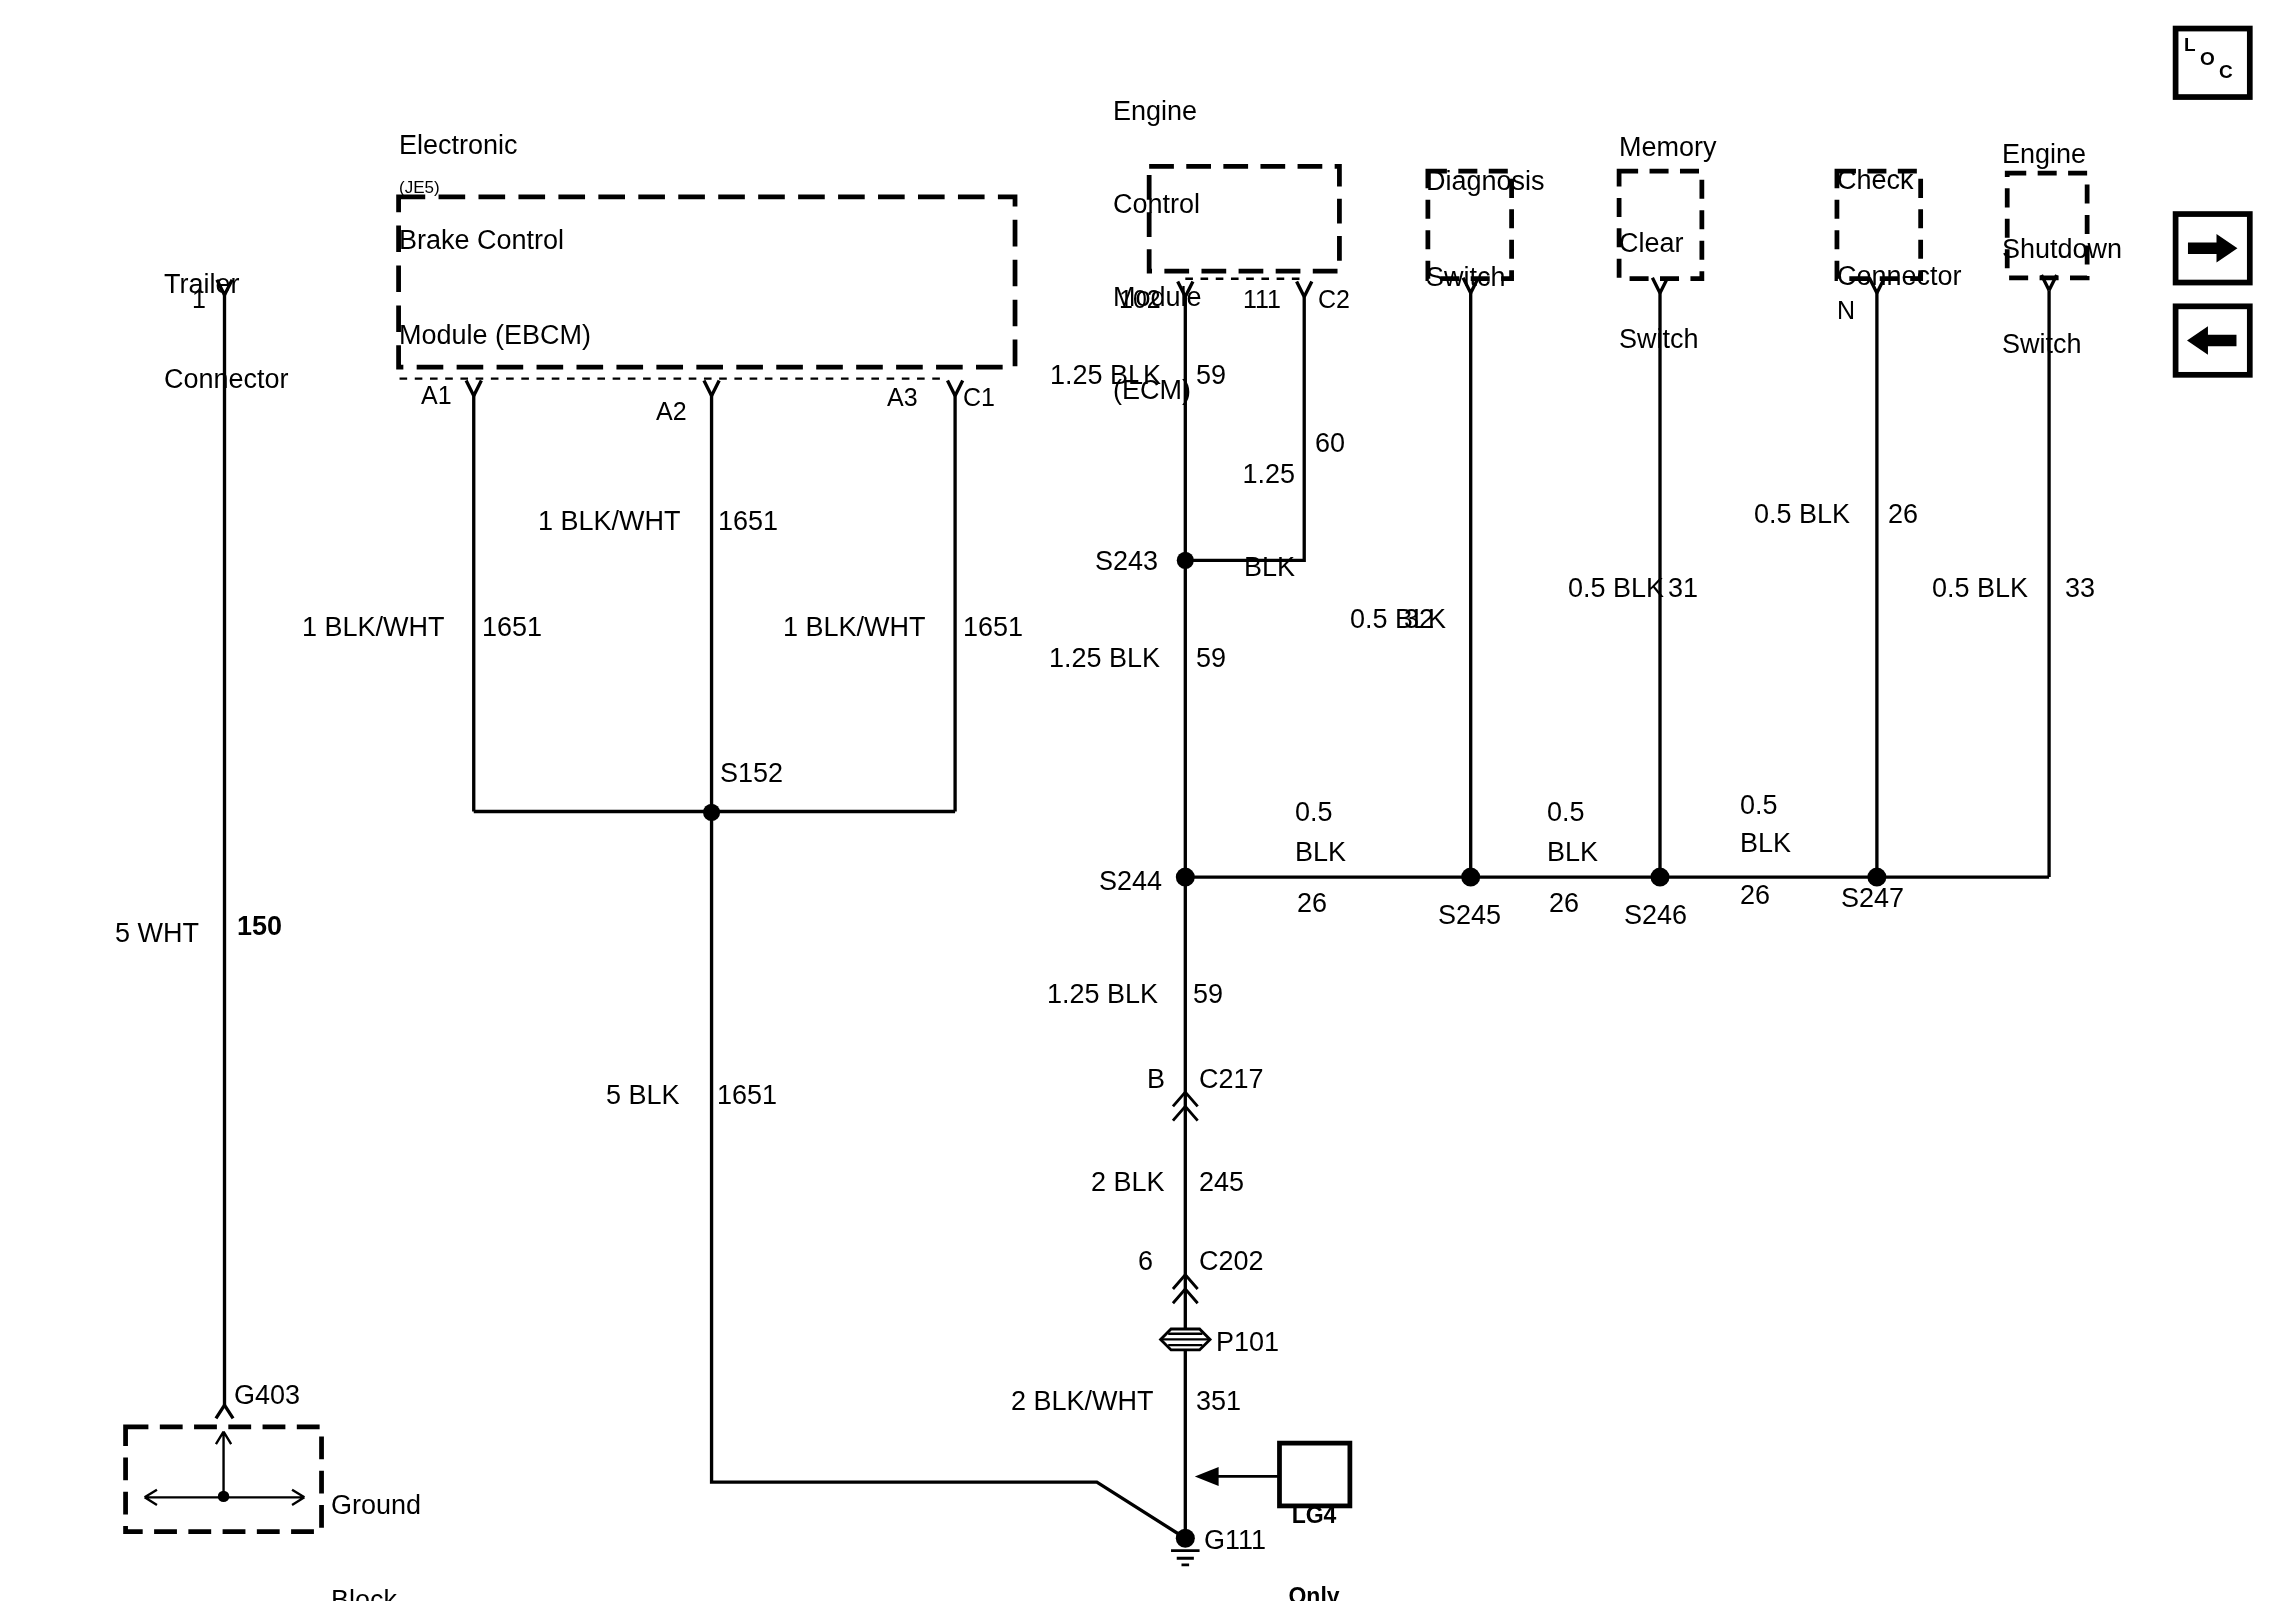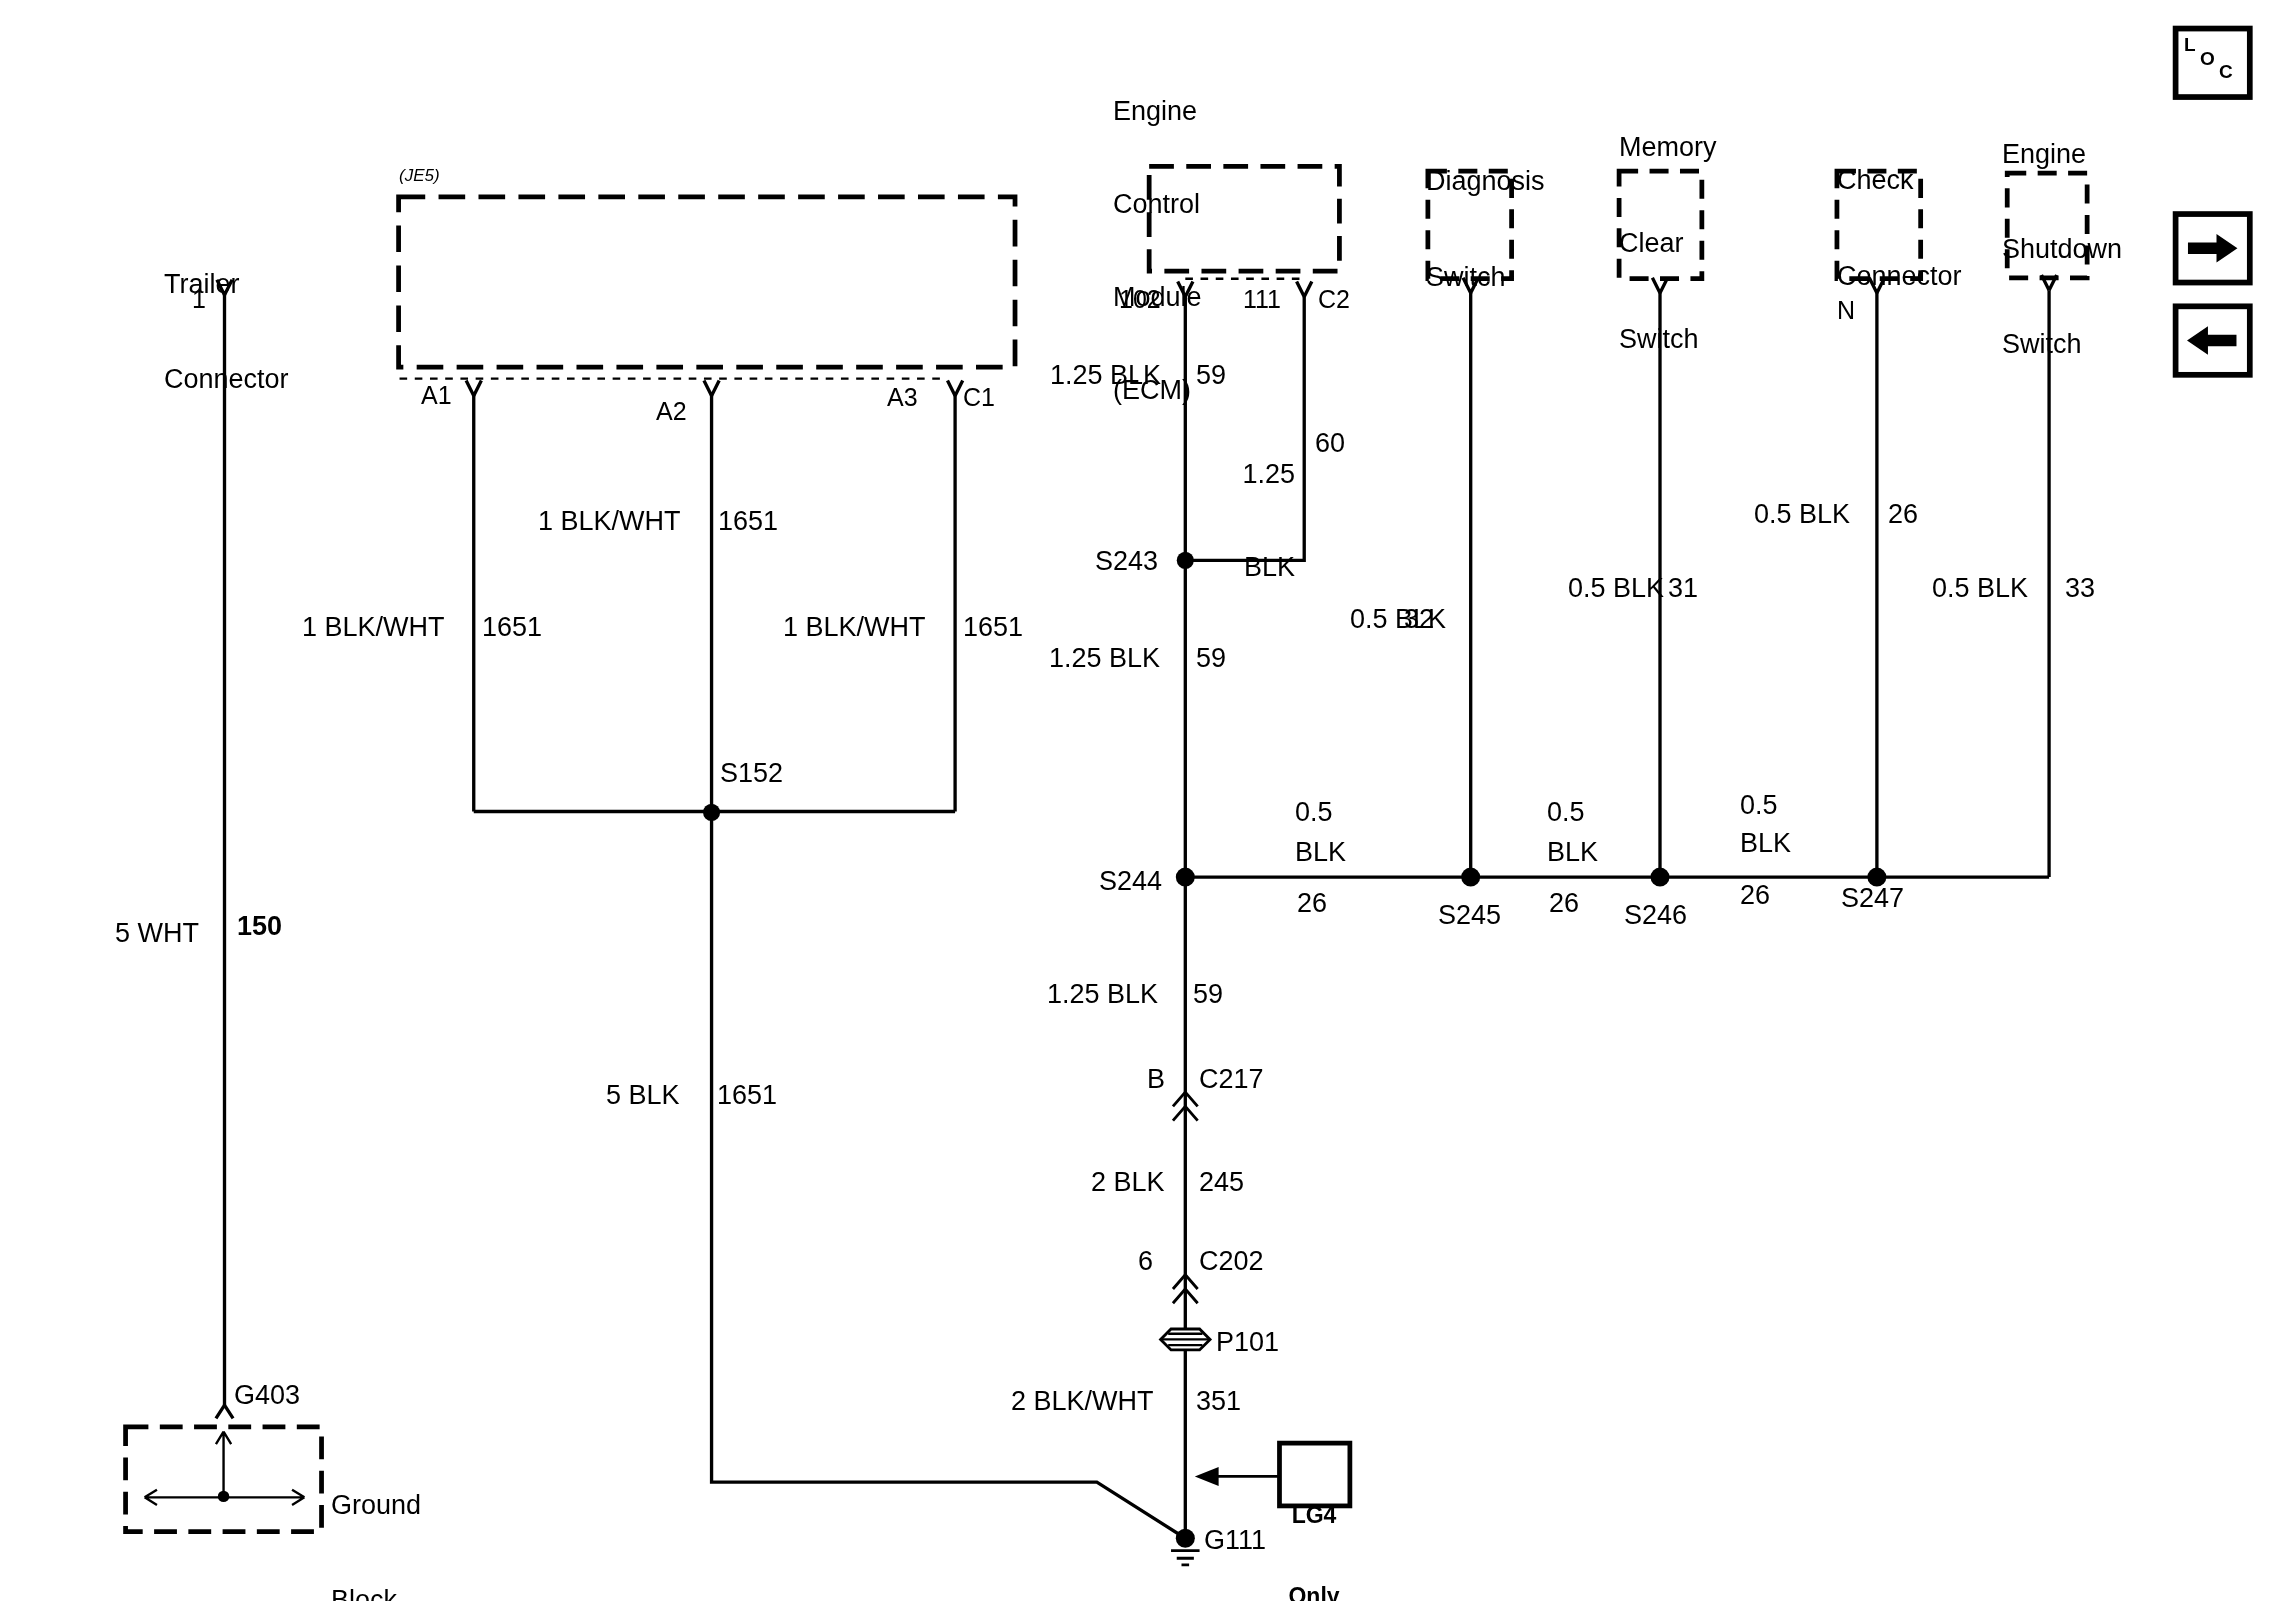--- a/index.html
+++ b/index.html
@@ -113,21 +113,26 @@
     <polygon points="2299,358 2321,343 2321,352 2351,352 2351,364 2321,364 2321,373" fill="#000"></polygon>
   </g>
 </svg>
 
 <div class="t f28 stack35" style="left:164px;top:206px;">
   <div>Trailer</div>
   <div>Connector</div>
 </div>
 <div class="t f26" style="left:192px;top:285px;">1</div>
 
-<div class="t f18" style="left:399px;top:166px;font-style:italic;">(JE5)</div>
+<div class="t f28 stack35" style="left:399px;top:67px;">
+  <div>Electronic</div>
+  <div>Brake Control</div>
+  <div>Module (EBCM)</div>
+</div>
+<div class="t f18" style="left:399px;top:178px;">(JE5)</div>
 <div class="t f26" style="left:421px;top:381px;">A1</div>
 <div class="t f26" style="left:656px;top:381px;margin-top:16px;">A2</div>
 <div class="t f26" style="left:887px;top:383px;">A3</div>
 <div class="t f26" style="left:963px;top:383px;">C1</div>
 
 <div class="t f28 stack33" style="left:1113px;top:34px;">
   <div>Engine</div>
   <div>Control</div>
   <div>Module</div>
   <div>(ECM)</div>

